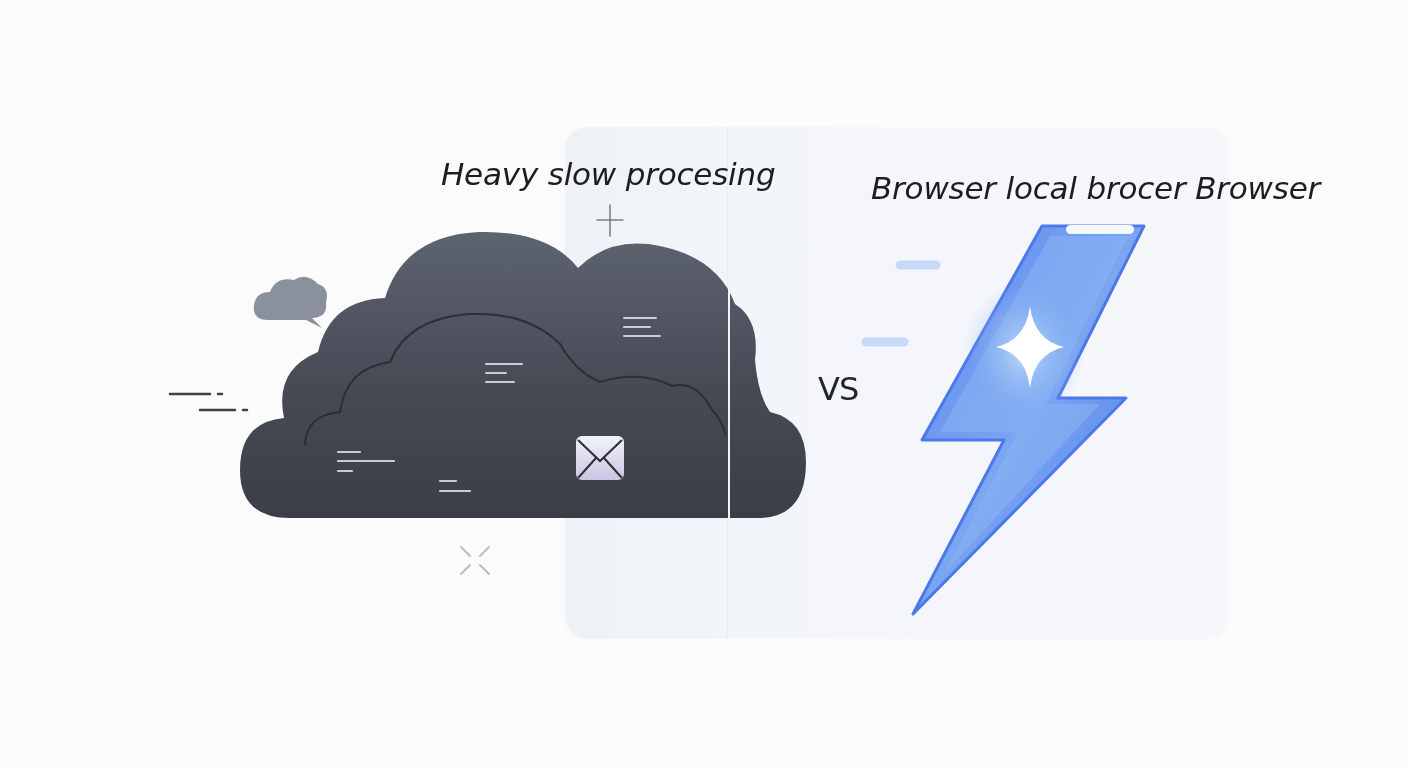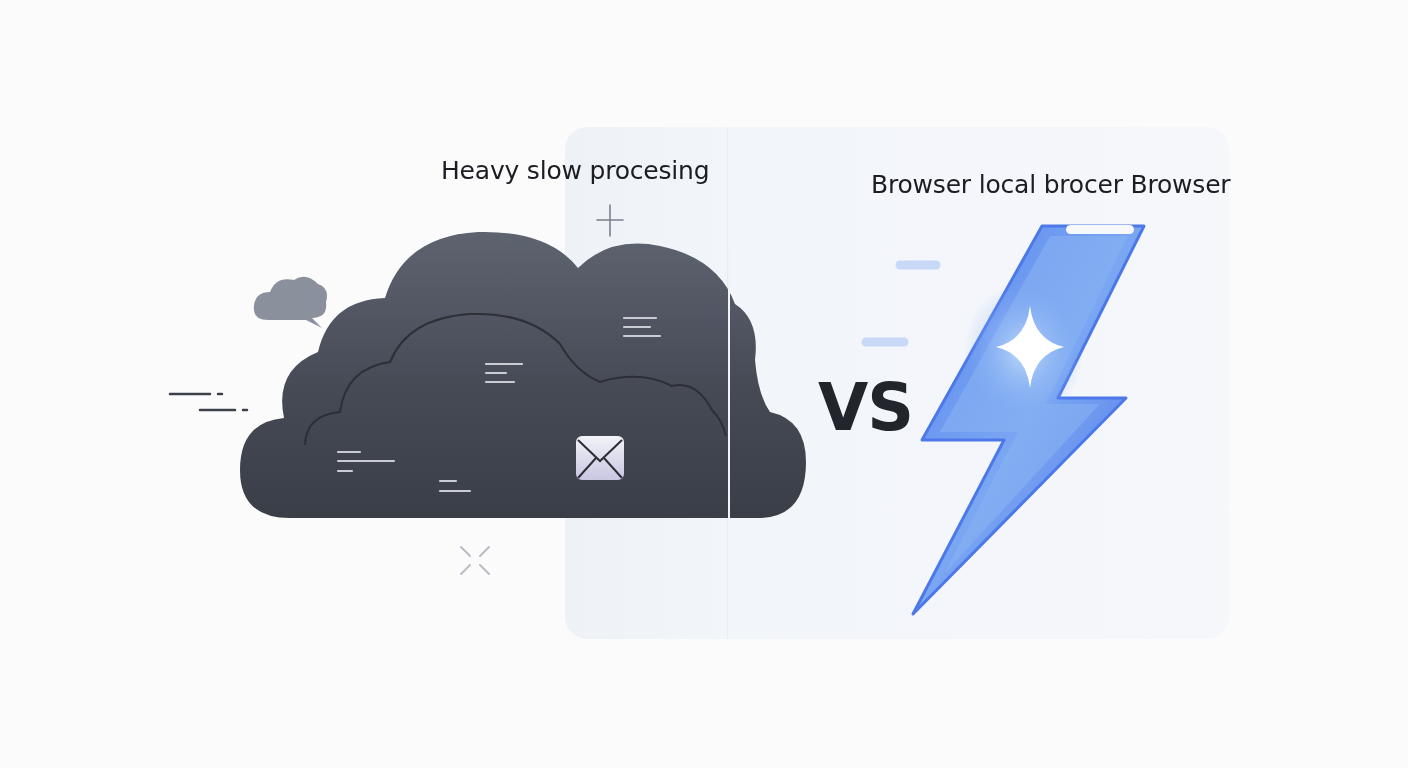--- a/index.html
+++ b/index.html
@@ -12,24 +12,24 @@
   .panel {
     position:absolute; left:565px; top:127px; width:664px; height:512px;
     border-radius:22px;
     background:linear-gradient(90deg,#eef1f6 0%, #f2f5fa 25%, #f5f7fb 100%);
   }
   .panel-split {
     position:absolute; left:727px; top:127px; width:1px; height:512px;
     background:#e9edf3;
   }
   .label {
-    position:absolute; color:#1b1d22; font-size:25px; letter-spacing:-0.2px; white-space:nowrap;
+    position:absolute; color:#1b1d22; font-size:31px; letter-spacing:-0.2px; white-space:nowrap;font-style:italic;
   }
   .vs {
-    position:absolute; left:818px; top:370px; font-size:65px; font-weight:bold; color:#22252c; letter-spacing:-1px;
+    position:absolute; left:818px; top:370px; font-size:32px; font-weight:normal; color:#22252c; letter-spacing:-1px;
   }
   svg { position:absolute; left:0; top:0; }
 </style>
 </head>
 <body>
 
 <div class="panel"></div>
 <div class="panel-split"></div>
 
 <svg width="1408" height="768" viewBox="0 0 1408 768">

